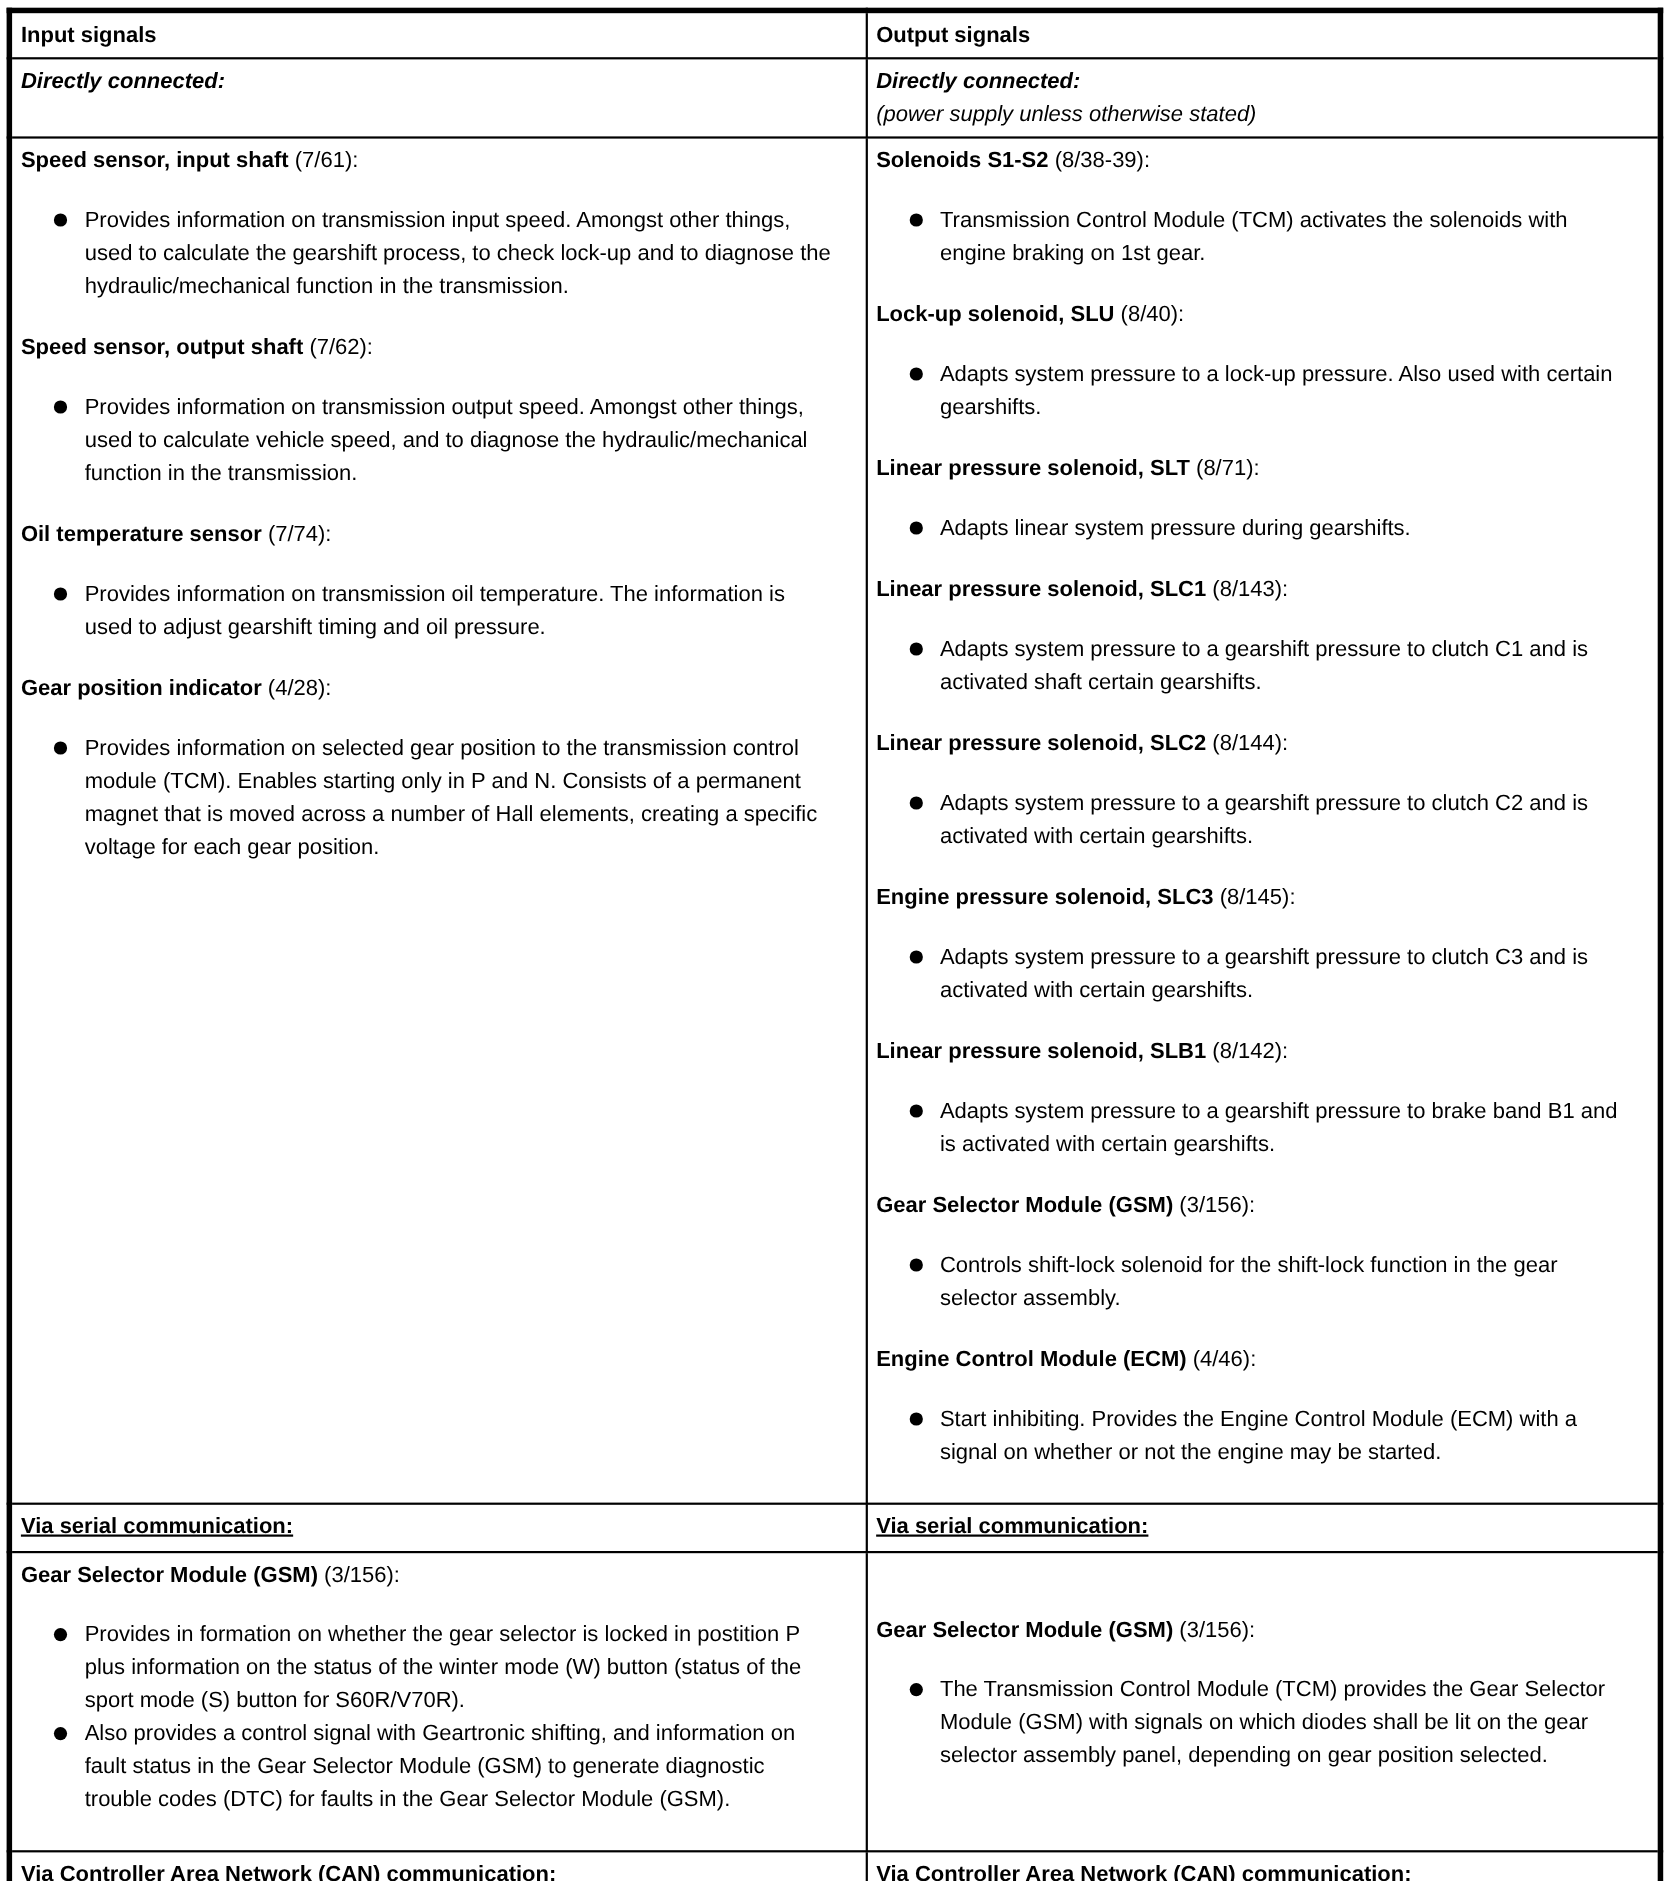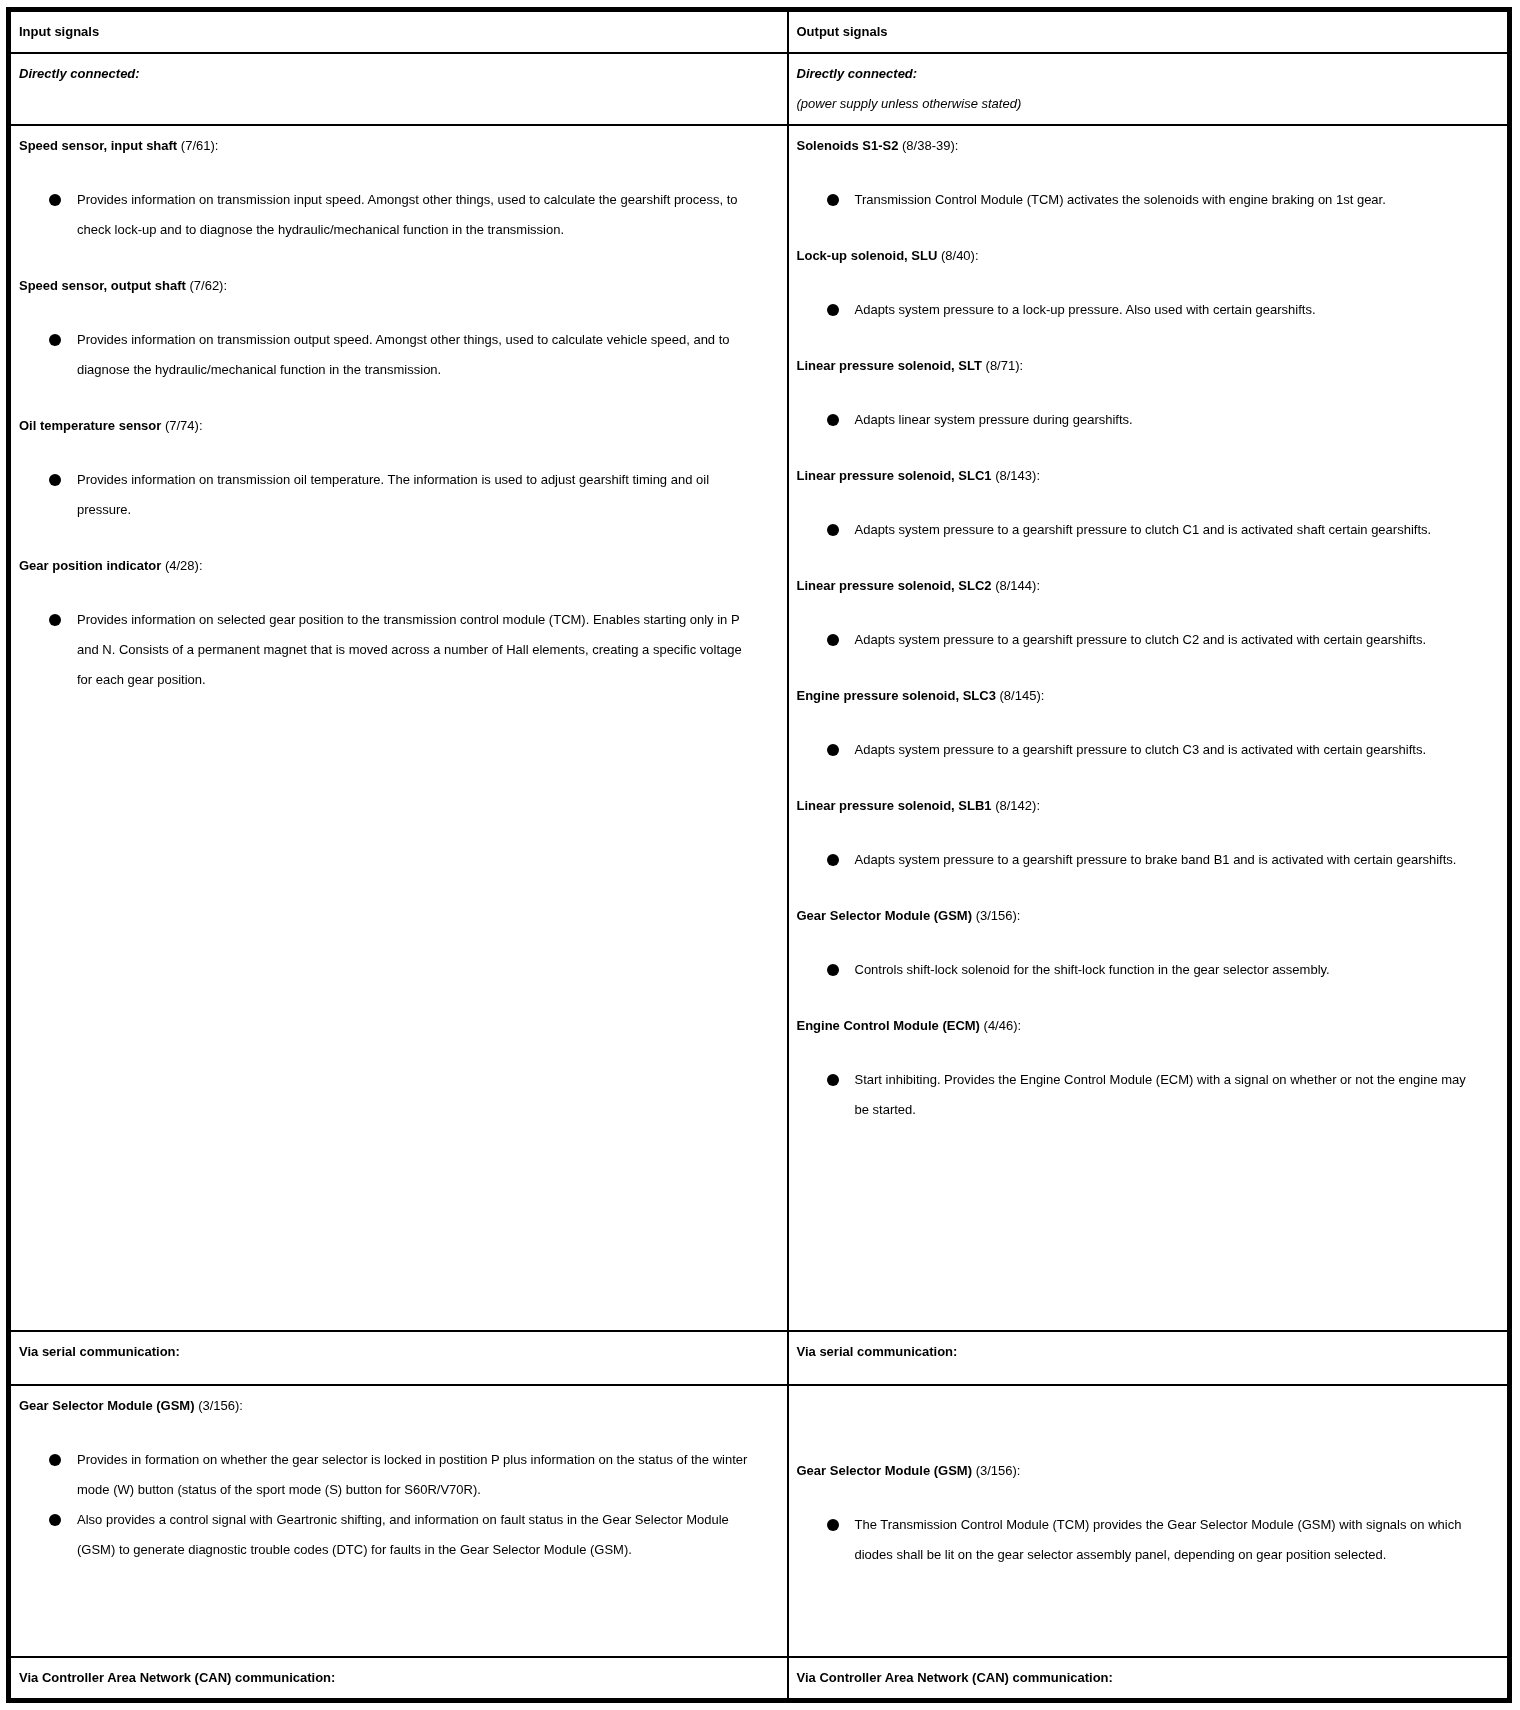--- a/index.html
+++ b/index.html
@@ -16,32 +16,32 @@
     table-layout: fixed;
     border: 5px solid #000000;
   }
   col.c-left  { width: 779px; }
   col.c-right { width: 722px; }
   th, td {
     border: 2px solid #000000;
     vertical-align: top;
     text-align: left;
     padding: 5px 10px 5px 8px;
-    font-size: 13px;
+    font-size: 20px;
     line-height: 30px;
   }
   th { font-weight: bold; }
   p { margin: 0; }
   .label { font-weight: bold; }
   .note  { font-weight: normal; }
 
   .r-head th        { height: 42px; }
   .r-direct-label td{ height: 68px; font-style: italic; }
   .r-main td        { height: 1206px; }
-  .r-serial-label td{ height: 54px; }
+  .r-serial-label td{ height: 44px; text-decoration: underline; }
   .r-serial td      { height: 272px; }
   .r-can td         { height: 43px; }
 
   .vmid { vertical-align: middle; }
 
   .section { margin: 0 0 26px 0; }
   .r-serial .section { margin-bottom: 0; }
   .sec-h { margin: 0 0 24px 0; font-weight: bold; }
   .sec-h .ref { font-weight: normal; }
 

